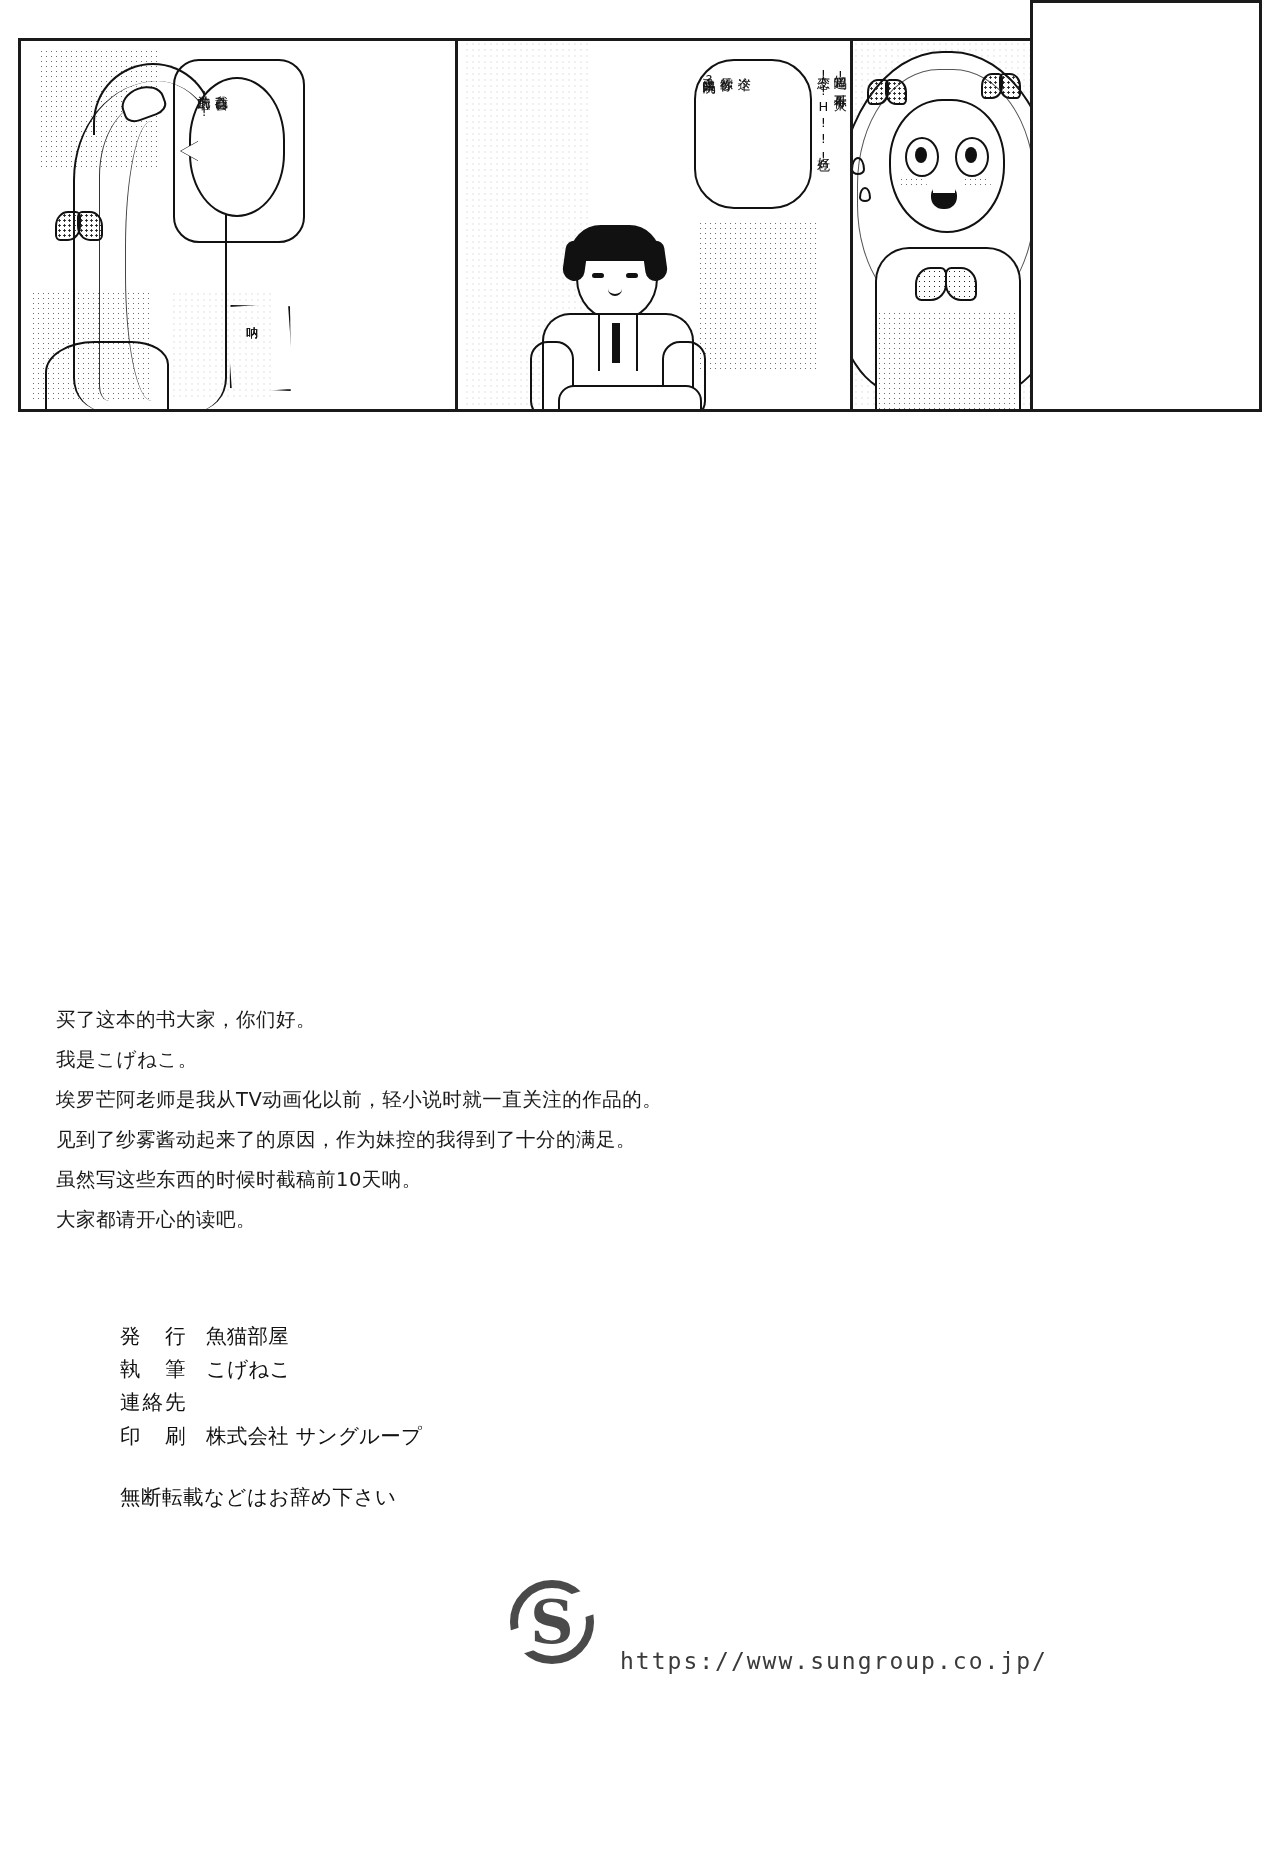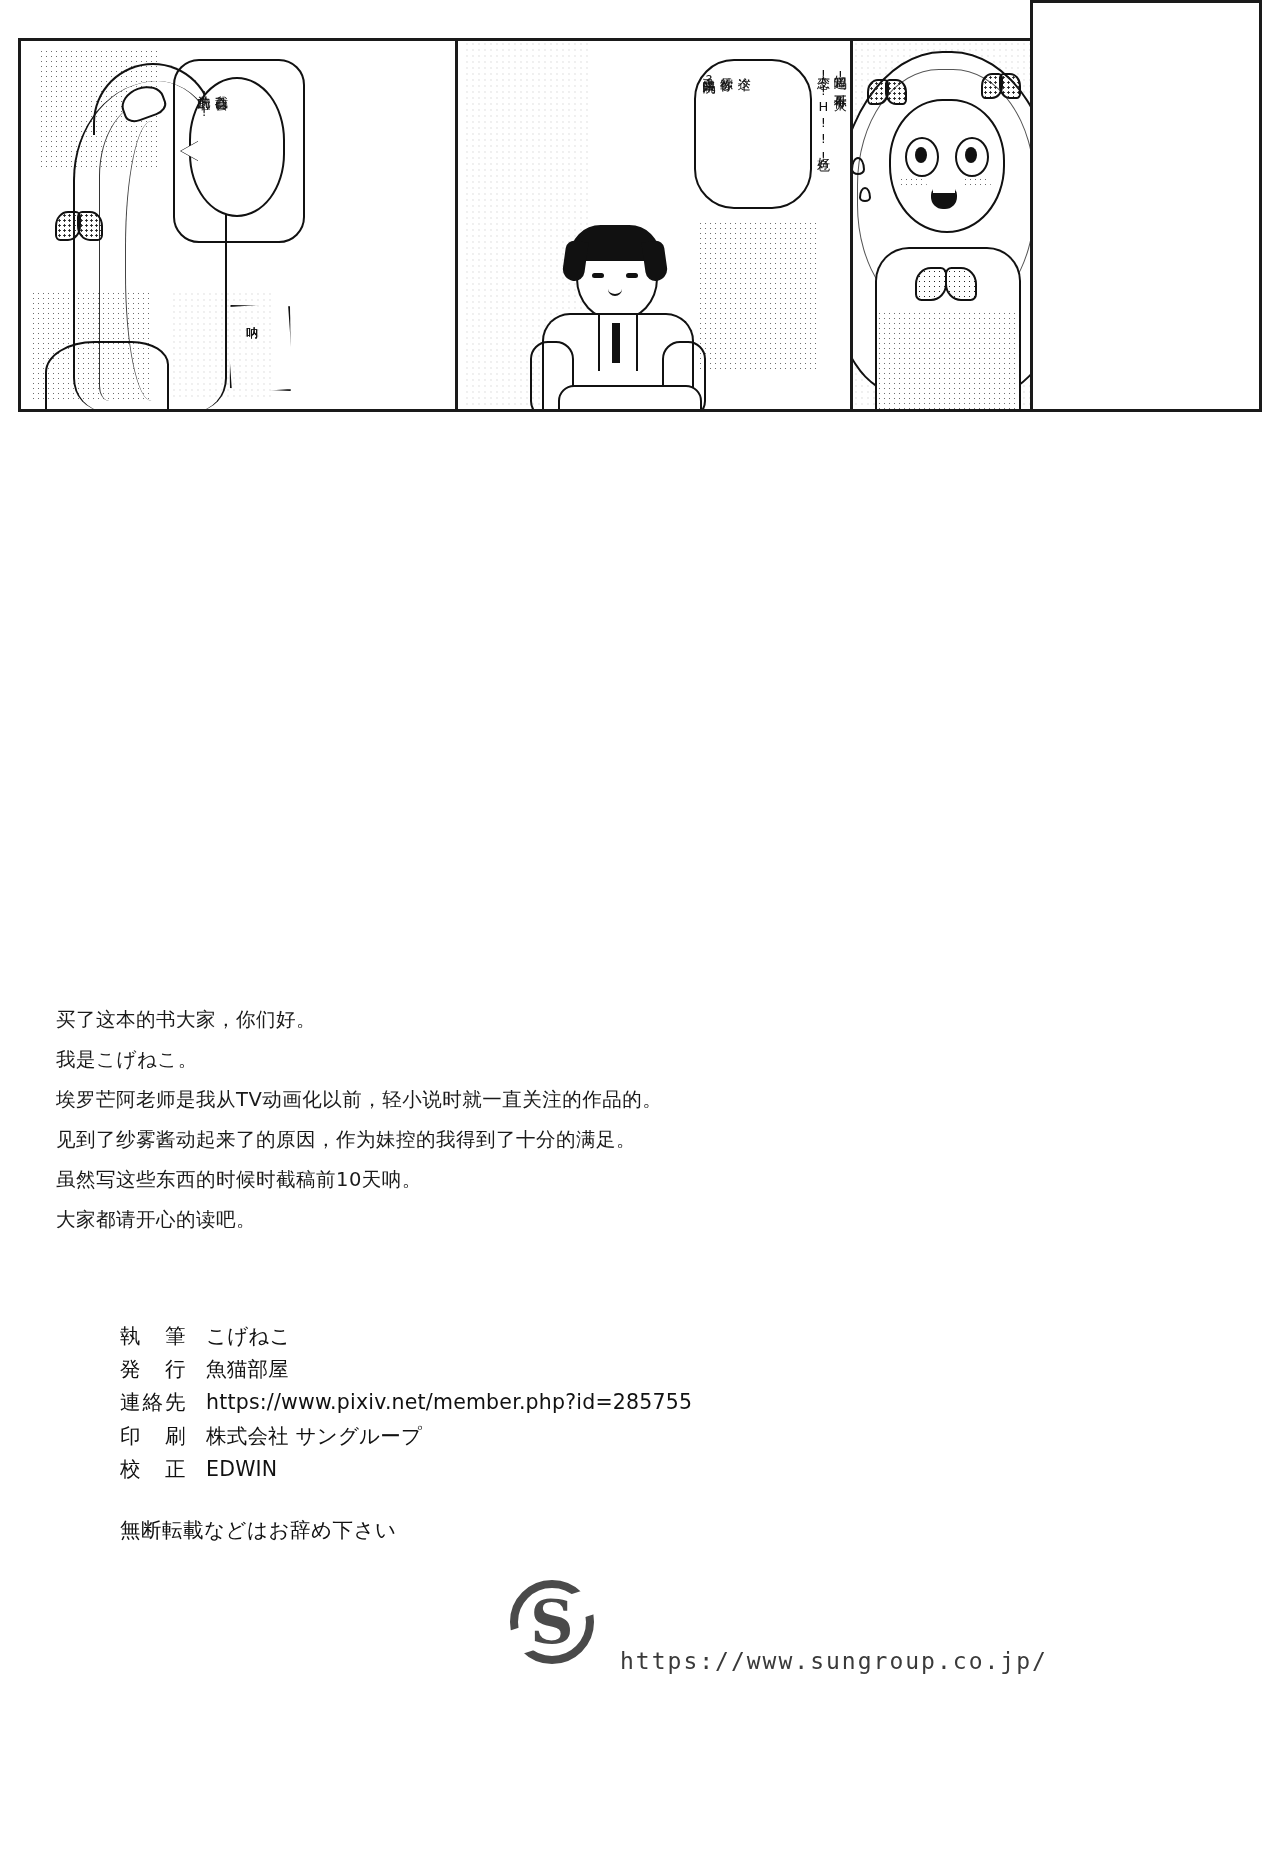--- a/index.html
+++ b/index.html
@@ -367,38 +367,33 @@
 <div class="afterword">买了这本的书大家，你们好。
 我是こげねこ。
 埃罗芒阿老师是我从TV动画化以前，轻小说时就一直关注的作品的。
 见到了纱雾酱动起来了的原因，作为妹控的我得到了十分的满足。
 虽然写这些东西的时候时截稿前10天呐。
 大家都请开心的读吧。</div>
 
 <div class="colophon">
 
   <div class="colo-row">
+    <span class="colo-label">発　行</span>
+    <span class="colo-value">魚猫部屋</span>
+  </div>
+  <div class="colo-row">
     <span class="colo-label">執　筆</span>
     <span class="colo-value">こげねこ</span>
   </div>
   <div class="colo-row">
-    <span class="colo-label">発　行</span>
-    <span class="colo-value">魚猫部屋</span>
-  </div>
-  <div class="colo-row">
     <span class="colo-label">連絡先</span>
-    <span class="colo-value">https://www.pixiv.net/member.php?id=285755</span>
   </div>
   <div class="colo-row">
     <span class="colo-label">印　刷</span>
     <span class="colo-value">株式会社 サングループ</span>
-  </div>
-  <div class="colo-row">
-    <span class="colo-label">校　正</span>
-    <span class="colo-value">EDWIN</span>
   </div>
 
   <div class="colophon-note">無断転載などはお辞め下さい</div>
 </div>
 
 <div class="logo-block">
   <div class="logo-mark">
     <div class="ring"></div>
     <div class="cut"></div>
     <div class="cut2"></div>

